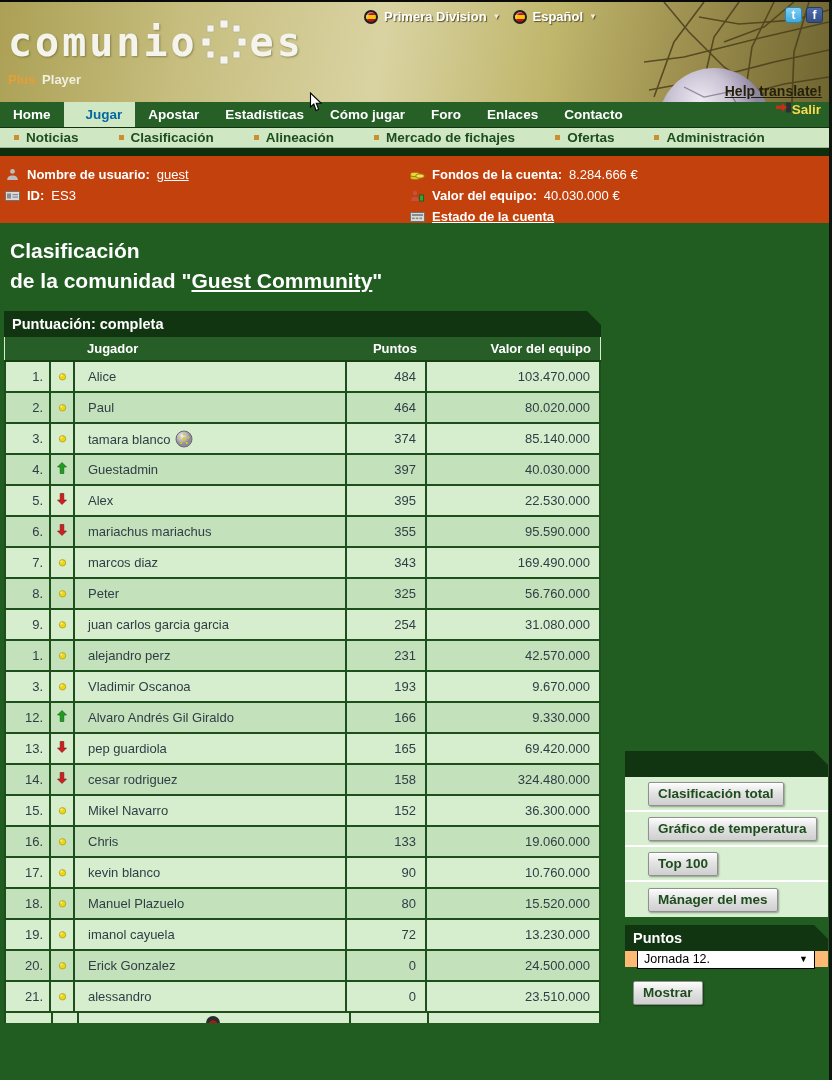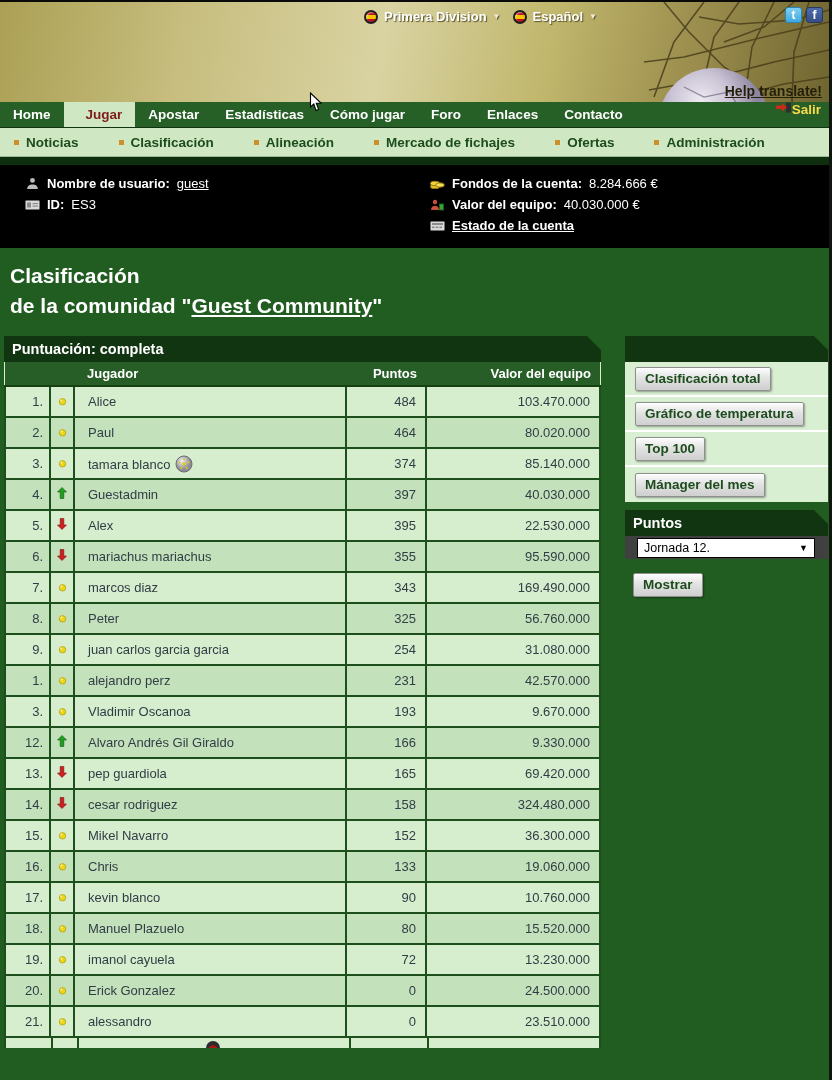--- a/index.html
+++ b/index.html
@@ -32,51 +32,51 @@
   .sic.fb { background:linear-gradient(#4d6cab,#344f86); border:1px solid #263a63; }
   .net-svg { position:absolute; right:0; top:0; }
   .help-link { position:absolute; right:7px; bottom:3px; font-size:14px; font-weight:bold;
     color:#241f0b; text-decoration:underline; cursor:pointer; }
 
   
   .mainnav { position:relative; height:26px; background:#266026; display:flex; align-items:stretch;
     border-bottom:1px solid #123312; }
   .nav-item { display:flex; align-items:center; padding:0 13px; color:#fff; font-weight:bold;
     font-size:13.5px; cursor:pointer; }
-  .nav-item.active { background:#cfe7c2; color:#7f1d1d;padding-left:22px; }
+  .nav-item.active { background:#cfe7c2; color:#0369a1;padding-left:22px; }
   .logout { position:absolute; right:8px; top:0; height:100%; display:flex; align-items:flex-start; 
     cursor:pointer; }
   .logout span { color:#fcd84f; font-weight:bold; font-size:13.5px; }
 
   
-  .subnav { height:29px; background:#cfe7c2; display:flex; align-items:center; padding-left:14px;
+  .subnav { height:20px; background:#cfe7c2; display:flex; align-items:center; padding-left:14px;
     gap:40px; border-bottom:1px solid #9cbb94; }
   .subnav-item { display:flex; align-items:center; gap:7px; cursor:pointer; }
   .subnav-item i { width:5px; height:5px; background:#cd8e2c; display:inline-block; }
   .subnav-item b { color:#1d4d1d; font-size:13.5px; }
 
   .strip { height:8px; background:#0e2f0e; }
 
   
-  .userpanel { height:83px; background:#000000; display:flex; padding:8px 0 0 24px; }
+  .userpanel { height:67px; background:#c2410c; display:flex; padding:8px 0 0 4px; }
   .ucol { width:405px; }
   .ucol.right { width:auto; }
   .info-line { display:flex; align-items:center; gap:7px; height:21px; }
   .info-line .icn { width:16px; display:flex; justify-content:center; }
   .info-line b { color:#fff; font-size:13px; }
   .info-line .val { color:#fff; font-size:13px; }
   .u-link { text-decoration:underline; cursor:pointer; }
 
   
   .pagetitle { height:88px; padding:13px 0 0 10px; }
   .pagetitle h1 { color:#fff; font-size:21px; line-height:30px; font-weight:bold; }
   .pagetitle .u { text-decoration:underline; cursor:pointer; }
 
   
-  .content { display:flex; align-items:flex-start; padding-left:4px; }
+  .content { display:flex; align-items:flex-end; padding-left:4px; }
 
   .tablewrap { width:597px; }
   .sectionbar { position:relative; height:26px; background:#113511; display:flex; align-items:center;
     padding-left:8px; }
   .sectionbar span { color:#fff; font-weight:bold; font-size:14.5px; }
   .corner-cut { position:absolute; top:0; right:0; width:0; height:0;
     border-top:14px solid #215d21; border-left:14px solid transparent; }
   table.ranking { border-collapse:collapse; width:597px; background:#d6eecd; table-layout:fixed; }
   table.ranking td { border:2px solid #1d4f1d; height:31px; font-size:13px; color:#313d46;
     overflow:hidden; white-space:nowrap; }
@@ -95,29 +95,29 @@
   .p-icn { position:absolute; left:200px; top:3px; width:14px; height:9px;
     background:radial-gradient(circle at 50% 110%, #b01414 0 45%, #2c2c2c 46%);
     border-radius:7px 7px 0 0; }
 
   
   .sidebar { width:203px; margin-left:24px; }
   .sb-header { position:relative; height:26px; background:#113511; display:flex; align-items:center;
     padding-left:8px; }
   .sb-header span { color:#fff; font-weight:bold; font-size:14.5px; }
   .sb-body { background:#d9efd2; }
-  .sb-row { height:35px; display:flex; align-items:center; padding-left:10px;
+  .sb-row { height:35px; display:flex; align-items:center; padding-left:23px;
     border-bottom:2px solid #ffffff; }
   .sb-row:last-child { border-bottom:none; }
   .gbtn { background:linear-gradient(#fdfdfd,#e3e3e3 45%,#cfcfcf); border:1px solid #8f8f8f;
     border-radius:2px; box-shadow:inset 0 1px 0 #fff, 1px 1px 2px rgba(0,0,0,.35);
     color:#1d4d1d; font-weight:bold; font-size:13.5px; padding:3px 9px 4px;
     font-family:"Liberation Sans", sans-serif; cursor:pointer; }
   .block2 { margin-top:8px; }
-  .selrow { background:#404040; height:23px; display:flex; align-items:center; padding-left:12px; }
+  .selrow { background:#fdba74; height:16px; display:flex; align-items:center; padding-left:12px; }
   .fake-select { width:178px; height:20px; background:#fff; border:1px solid #000;
     display:flex; align-items:center; justify-content:space-between; padding:0 6px; cursor:pointer; }
   .fake-select .sv { font-size:12.5px; color:#000; }
   .fake-select .sc { font-size:9px; color:#000; }
   .mostrarrow { padding:14px 0 0 8px; height:56px; }
 
   
   .cursor { position:absolute; left:309px; top:90px; z-index:50; pointer-events:none; }
 </style>
 </head>
@@ -143,20 +143,42 @@
         <path d="M185 48 L130 60 L60 78 L5 88" fill="none"></path>
         <path d="M185 75 L140 82 L90 95" fill="none"></path>
         <path d="M20 0 L45 30 L80 65 L120 92" fill="none"></path>
         <path d="M150 0 L120 25 L80 40" fill="none"></path>
         <path d="M185 8 L150 18 L95 22 L55 15" fill="none"></path>
       </g>
       <circle cx="70" cy="122" r="56" fill="url(#ballg)"></circle>
       <path d="M40 85 L60 95 L85 90 L95 105" stroke="#55506a" stroke-width="1.2" fill="none" opacity=".6"></path>
     </svg>
 
+    <div class="logo-block">
+      <div class="logo-row">
+        <span class="logo-main">comunio</span>
+        <svg class="logo-dots" width="48" height="48" viewBox="0 0 48 48">
+          <g fill="#f4f4ec" stroke="#b8b39a" stroke-width="0.8">
+            <rect x="20" y="2" width="8" height="8" rx="1"></rect>
+            <rect x="33" y="7" width="7" height="7" rx="1"></rect>
+            <rect x="38" y="20" width="8" height="8" rx="1"></rect>
+            <rect x="33" y="33" width="7" height="7" rx="1"></rect>
+            <rect x="20" y="38" width="8" height="8" rx="1"></rect>
+            <rect x="7" y="33" width="7" height="7" rx="1"></rect>
+            <rect x="2" y="20" width="8" height="8" rx="1"></rect>
+            <rect x="7" y="7" width="7" height="7" rx="1"></rect>
+          </g>
+        </svg>
+        <span class="logo-suffix">es</span>
+      </div>
+      <div class="logo-sub">
+        <span class="plus">Plus</span>
+        <span class="player">Player</span>
+      </div>
+    </div>
 
     <div class="banner-dropdowns">
       <div class="dd">
         <span class="flag"></span>
         <span class="dd-label">Primera Division</span>
         <span class="caret">▼</span>
       </div>
       <div class="dd">
         <span class="flag"></span>
         <span class="dd-label">Español</span>

